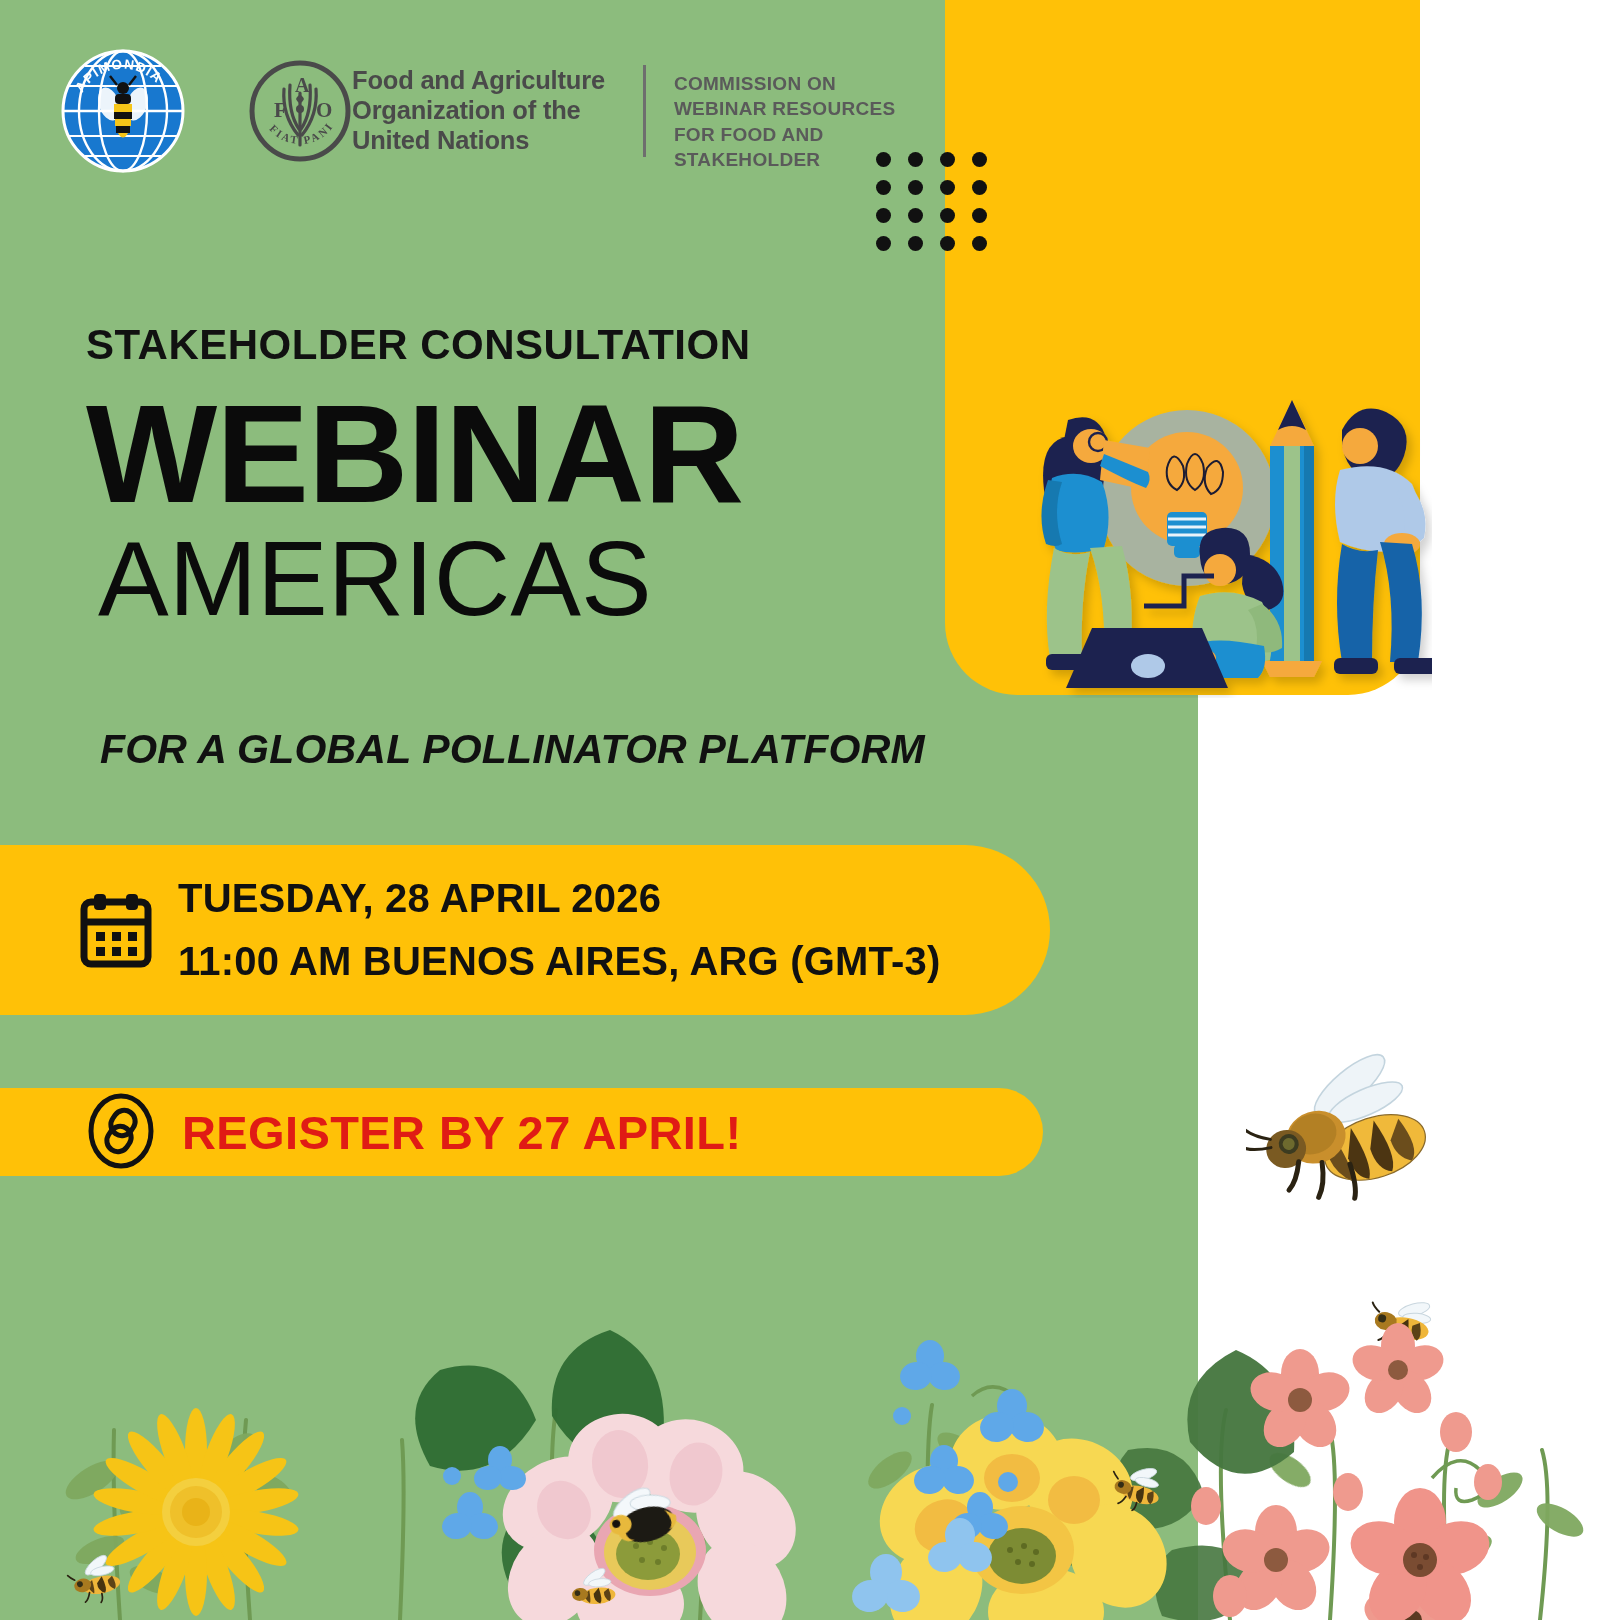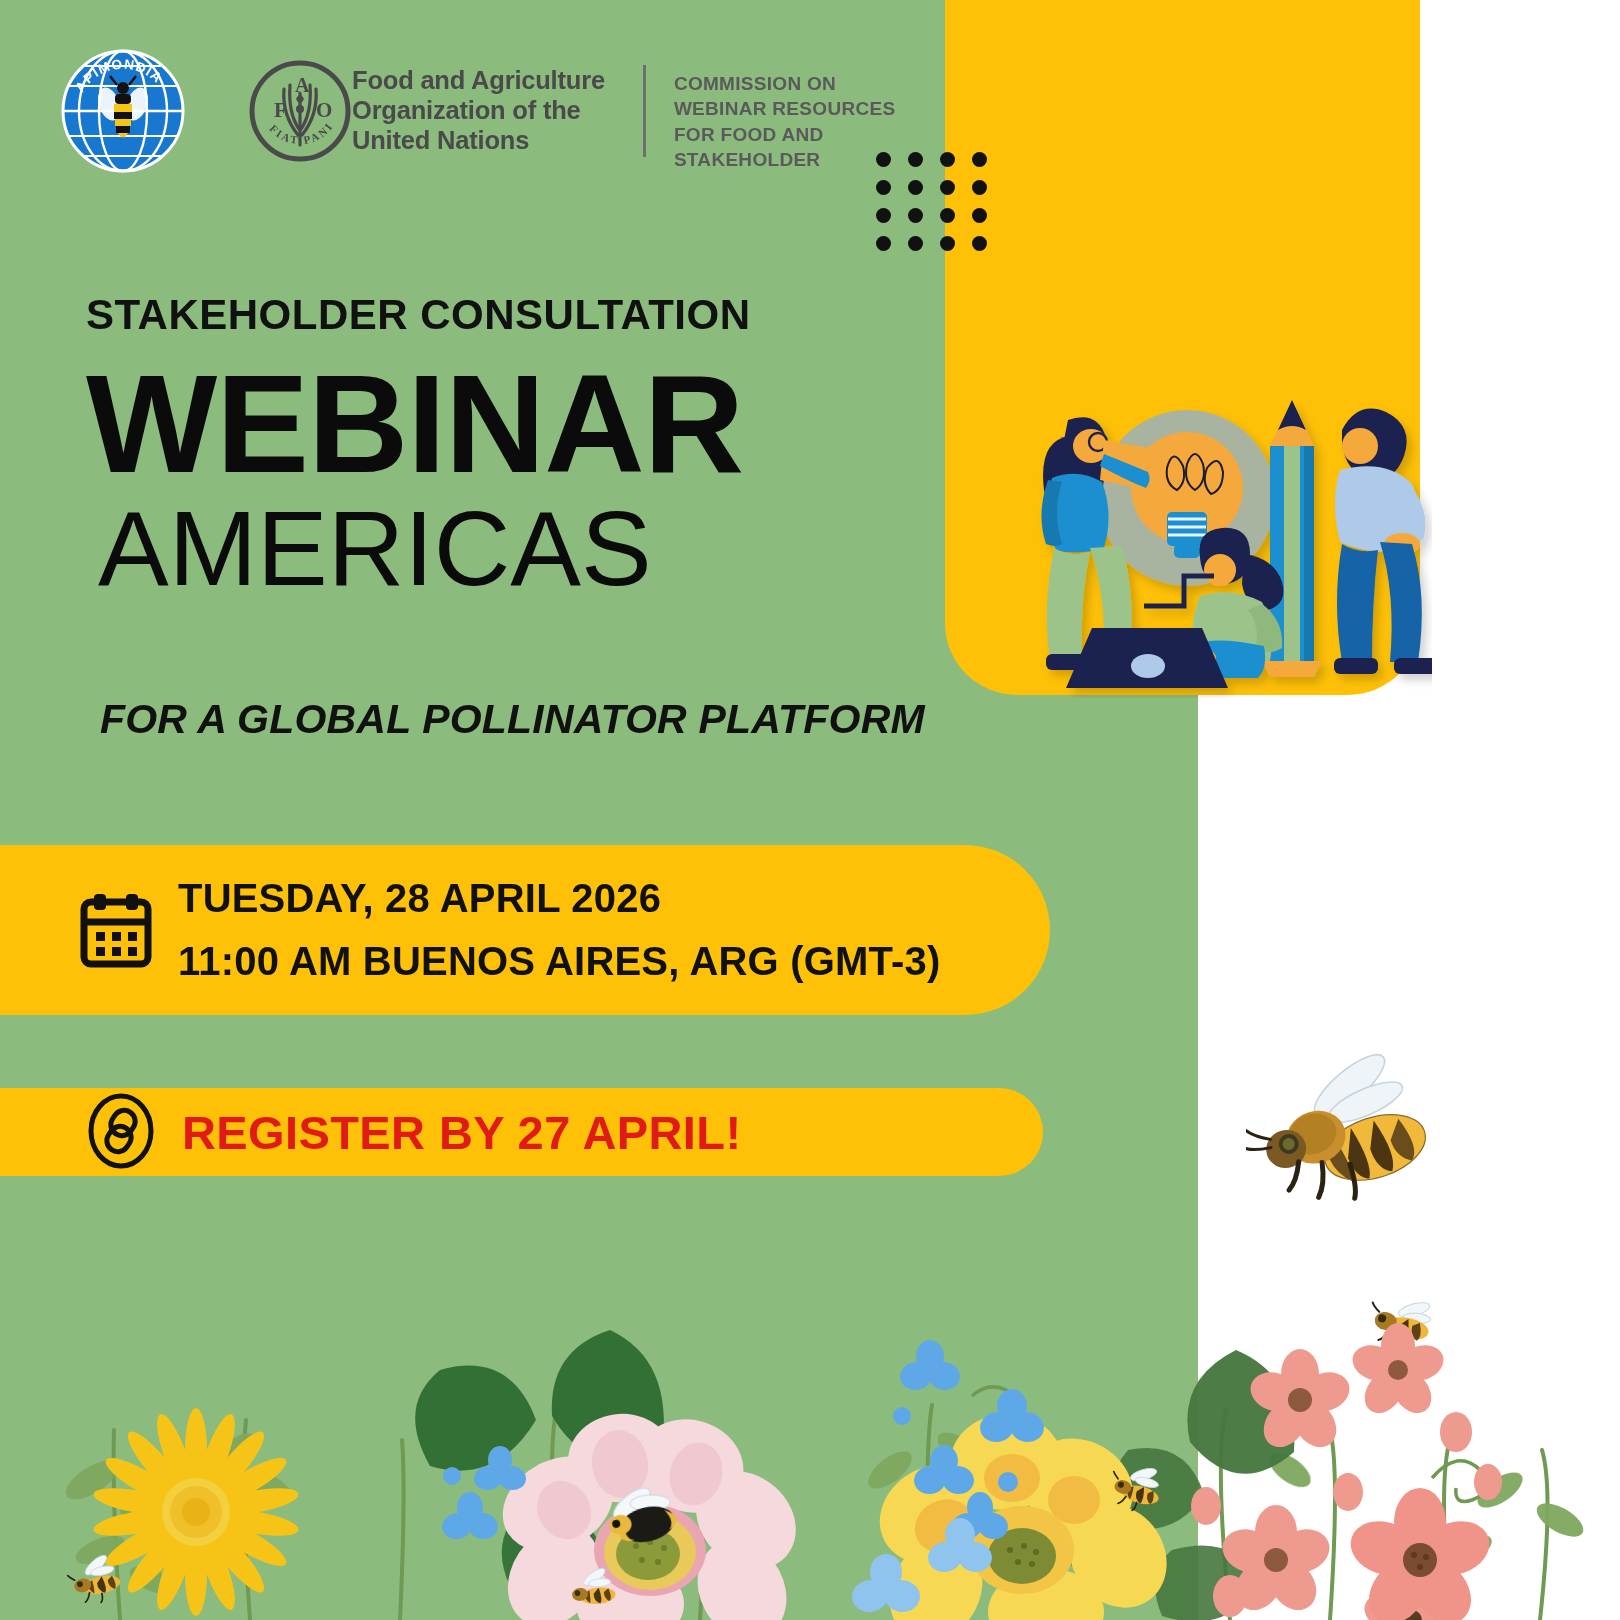--- a/index.html
+++ b/index.html
@@ -58,21 +58,21 @@
     width:3px; height:92px; background:#6e6e6e;
     margin-left:38px; margin-right:28px;
   }
   .cgrfa-words {
     font-size:19px; line-height:1.34;
     font-weight:bold; color:#5a5a5a;
     letter-spacing:0.3px;
     margin-top:21px;
   }
   
-  .headline { position:absolute; left:86px; top:294px; width:860px; }
+  .headline { position:absolute; left:86px; top:324px; width:860px; }
   .kicker {
     font-size:42px; font-weight:bold; color:#111111;
     letter-spacing:0.5px; line-height:1;
   }
   .title-main {
     font-size:139px; font-weight:bold; color:#0b0b0b;
     letter-spacing:-1px; line-height:1.06;
     margin-top:14px;
   }
   .title-sub {

